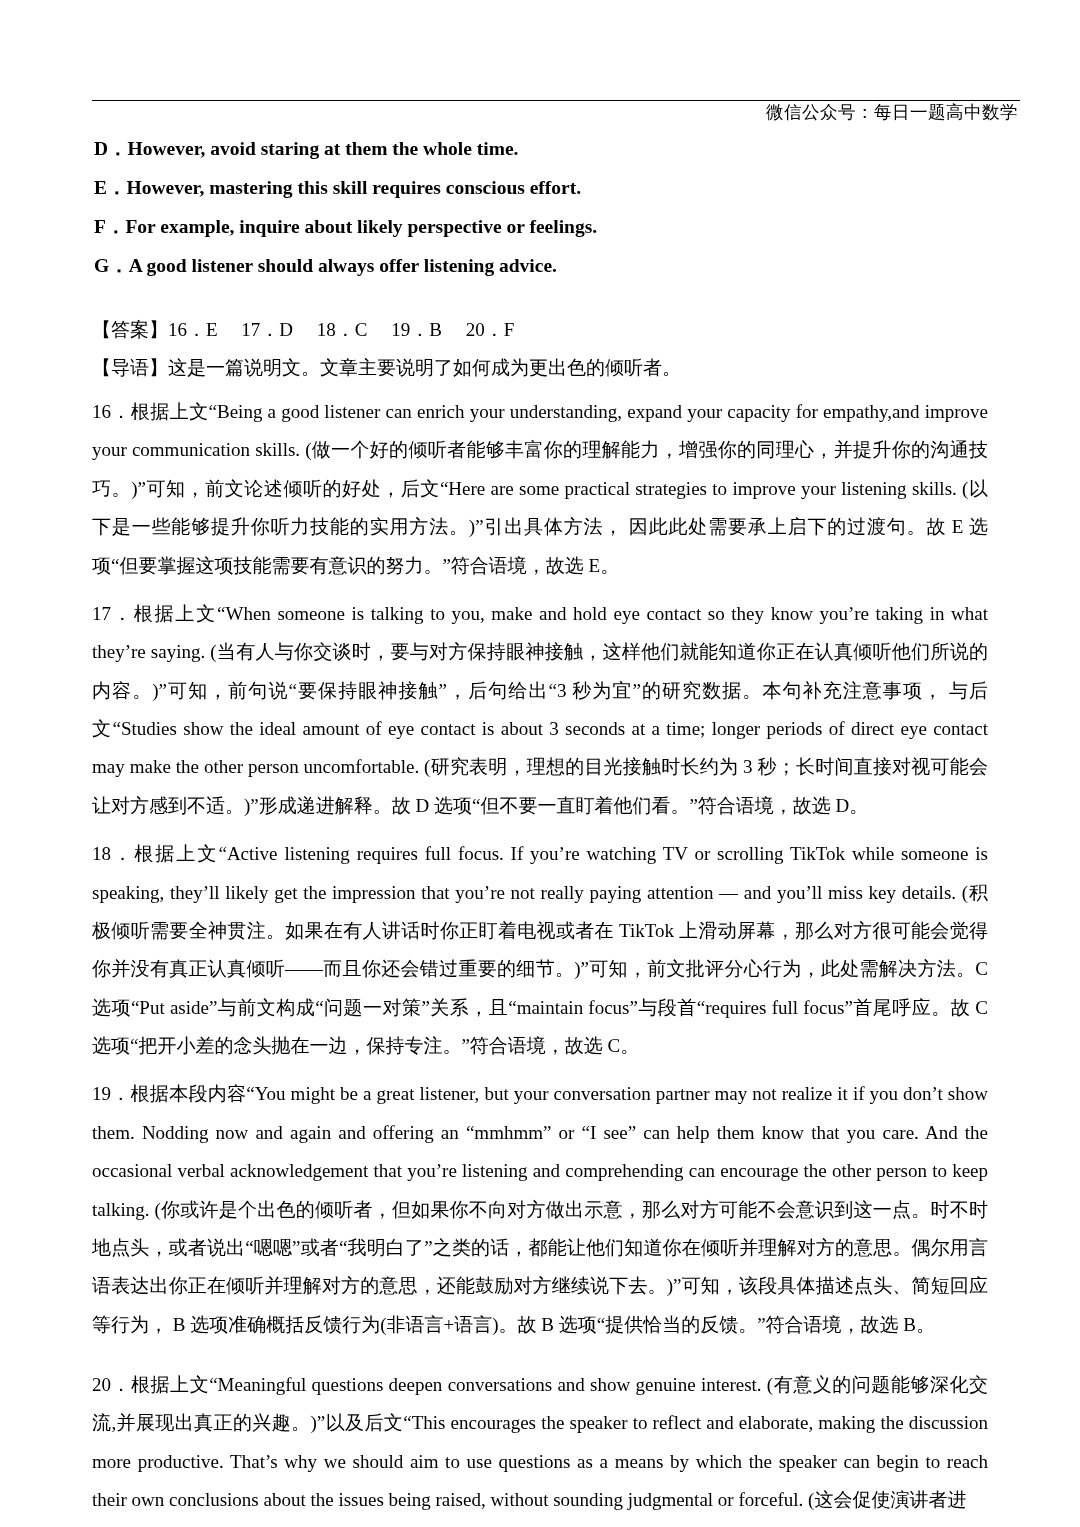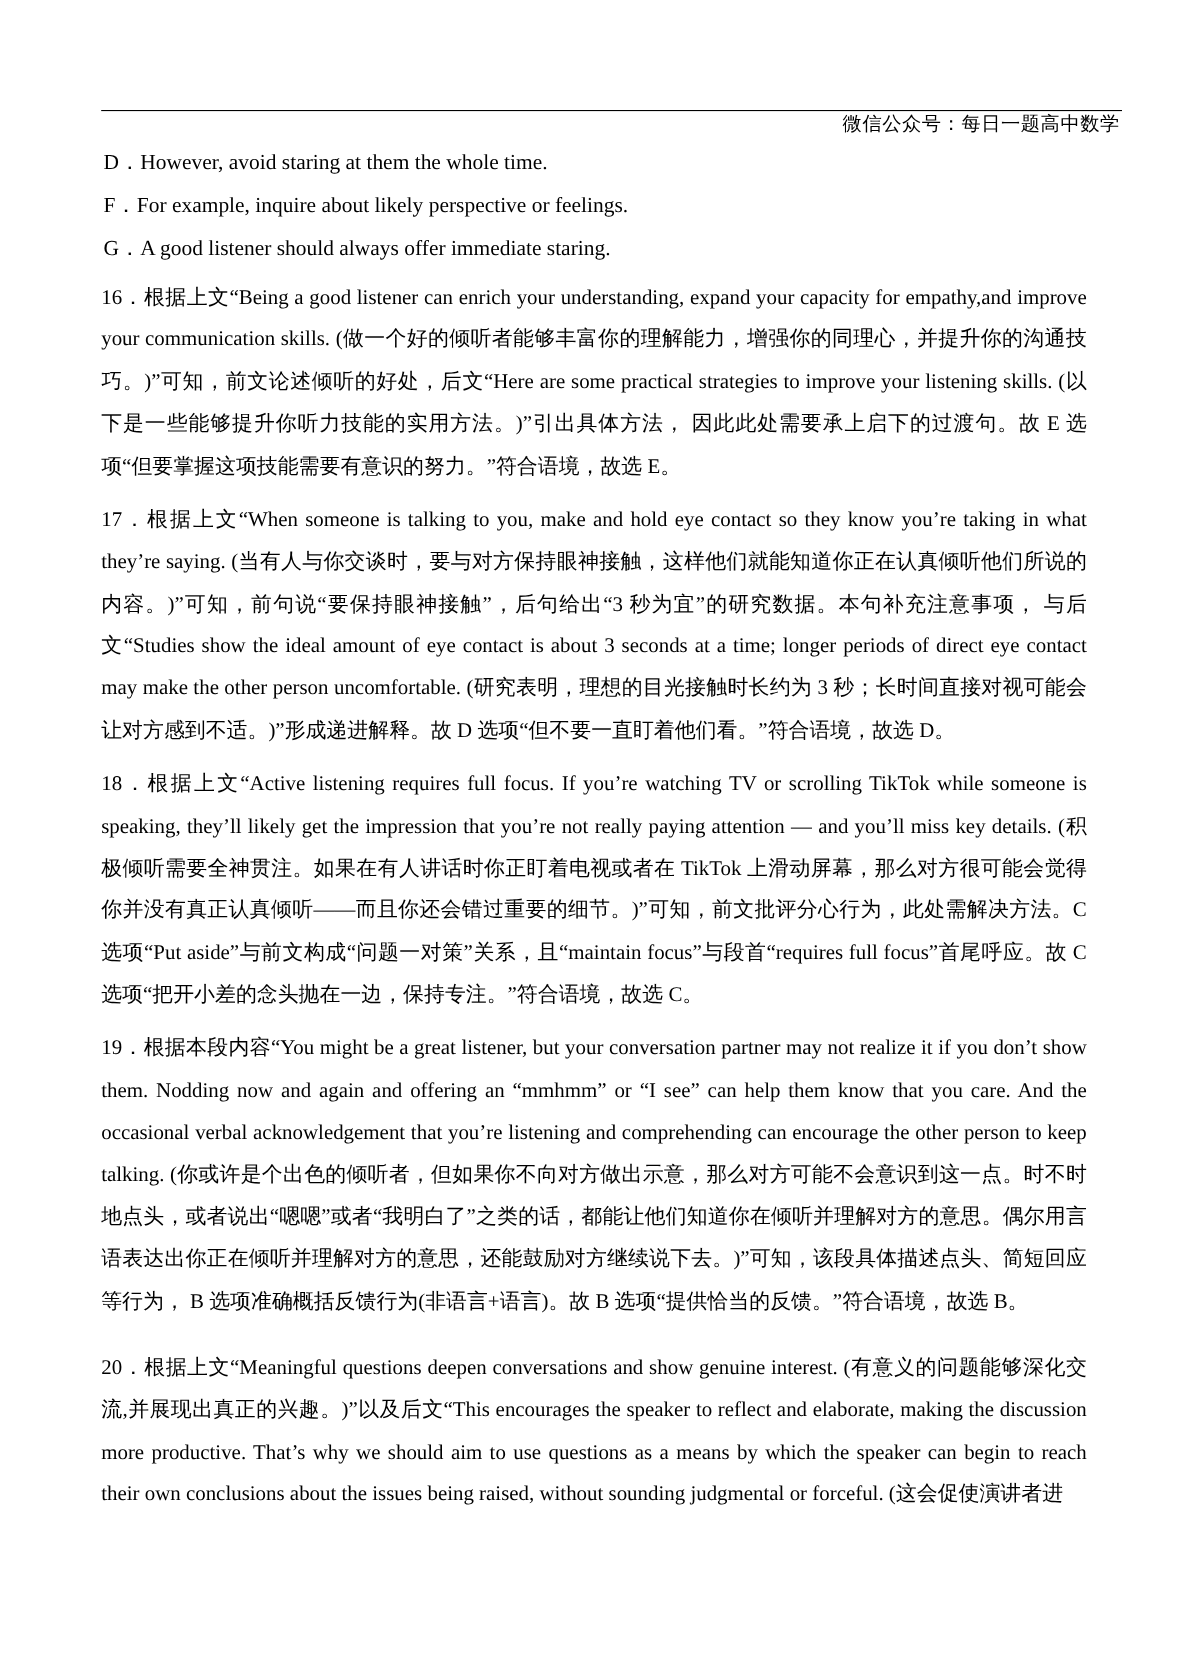--- a/index.html
+++ b/index.html
@@ -35,20 +35,21 @@
     text-align: right;
   }
   .content {
     margin-top: 42px;
   }
   .opt-line {
     font-size: 19.5px;
     line-height: 1.95;
     margin: 0 0 1px 0;
     padding-left: 2px;
+    font-weight: bold;
   }
   .answers-block {
     margin-top: 26px;
   }
   .ans-line {
     font-size: 19px;
     line-height: 2.0;
     white-space: pre;
   }
   .guide-line {
@@ -69,23 +70,28 @@
 <body>
 
 <div class="page">
 
   <div class="header-rule"></div>
   <div class="header-note">微信公众号：每日一题高中数学</div>
 
   <div class="content">
 
     <div class="opt-line">D．However, avoid staring at them the whole time.</div>
+    <div class="opt-line">E．However, mastering this skill requires conscious effort.</div>
     <div class="opt-line">F．For example, inquire about likely perspective or feelings.</div>
-    <div class="opt-line">G．A good listener should always offer immediate staring.</div>
+    <div class="opt-line">G．A good listener should always offer listening advice.</div>
 
+    <div class="answers-block">
+      <div class="ans-line">【答案】16．E     17．D     18．C     19．B     20．F</div>
+      <div class="guide-line">【导语】这是一篇说明文。文章主要说明了如何成为更出色的倾听者。</div>
+    </div>
 
     <p class="para first">16．根据上文“Being a good listener can enrich your understanding, expand your capacity for empathy,and improve your communication skills. (做一个好的倾听者能够丰富你的理解能力，增强你的同理心，并提升你的沟通技巧。)”可知，前文论述倾听的好处，后文“Here are some practical strategies to improve your listening skills. (以下是一些能够提升你听力技能的实用方法。)”引出具体方法， 因此此处需要承上启下的过渡句。故 E 选项“但要掌握这项技能需要有意识的努力。”符合语境，故选 E。</p>
     <p class="para">17．根据上文“When someone is talking to you, make and hold eye contact so they know you’re taking in what they’re saying. (当有人与你交谈时，要与对方保持眼神接触，这样他们就能知道你正在认真倾听他们所说的内容。)”可知，前句说“要保持眼神接触”，后句给出“3 秒为宜”的研究数据。本句补充注意事项， 与后文“Studies show the ideal amount of eye contact is about 3 seconds at a time; longer periods of direct eye contact may make the other person uncomfortable. (研究表明，理想的目光接触时长约为 3 秒；长时间直接对视可能会让对方感到不适。)”形成递进解释。故 D 选项“但不要一直盯着他们看。”符合语境，故选 D。</p>
     <p class="para">18．根据上文“Active listening requires full focus. If you’re watching TV or scrolling TikTok while someone is speaking, they’ll likely get the impression that you’re not really paying attention — and you’ll miss key details. (积极倾听需要全神贯注。如果在有人讲话时你正盯着电视或者在 TikTok 上滑动屏幕，那么对方很可能会觉得你并没有真正认真倾听——而且你还会错过重要的细节。)”可知，前文批评分心行为，此处需解决方法。C 选项“Put aside”与前文构成“问题一对策”关系，且“maintain focus”与段首“requires full focus”首尾呼应。故 C 选项“把开小差的念头抛在一边，保持专注。”符合语境，故选 C。</p>
     <p class="para">19．根据本段内容“You might be a great listener, but your conversation partner may not realize it if you don’t show them. Nodding now and again and offering an “mmhmm” or “I see” can help them know that you care. And the occasional verbal acknowledgement that you’re listening and comprehending can encourage the other person to keep talking. (你或许是个出色的倾听者，但如果你不向对方做出示意，那么对方可能不会意识到这一点。时不时地点头，或者说出“嗯嗯”或者“我明白了”之类的话，都能让他们知道你在倾听并理解对方的意思。偶尔用言语表达出你正在倾听并理解对方的意思，还能鼓励对方继续说下去。)”可知，该段具体描述点头、简短回应等行为， B 选项准确概括反馈行为(非语言+语言)。故 B 选项“提供恰当的反馈。”符合语境，故选 B。</p>
     <p class="para tight">20．根据上文“Meaningful questions deepen conversations and show genuine interest. (有意义的问题能够深化交流,并展现出真正的兴趣。)”以及后文“This encourages the speaker to reflect and elaborate, making the discussion more productive. That’s why we should aim to use questions as a means by which the speaker can begin to reach their own conclusions about the issues being raised, without sounding judgmental or forceful. (这会促使演讲者进</p>
 
   </div>
 </div>
 

